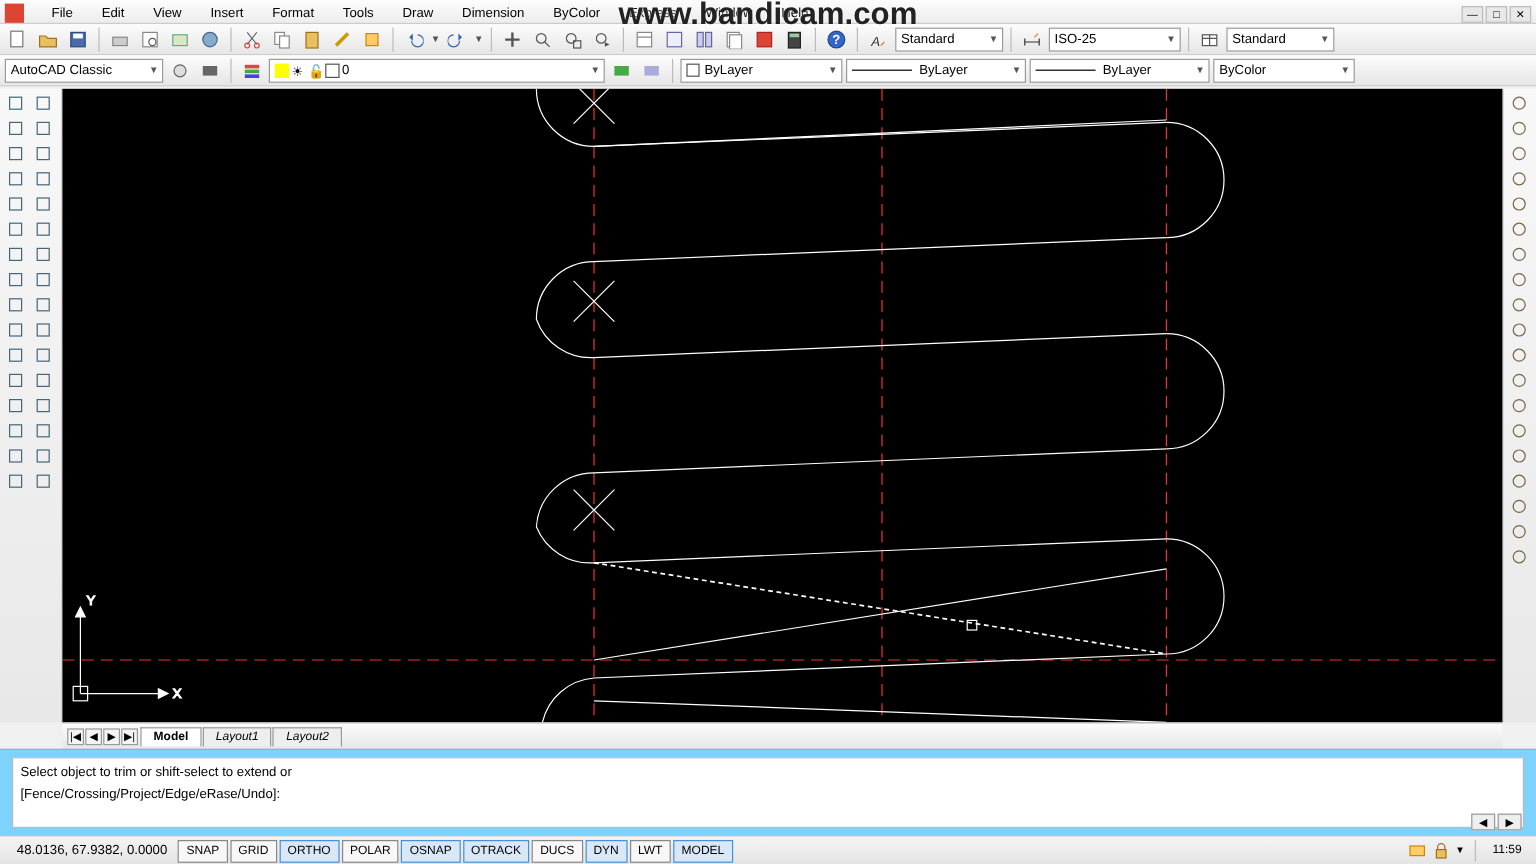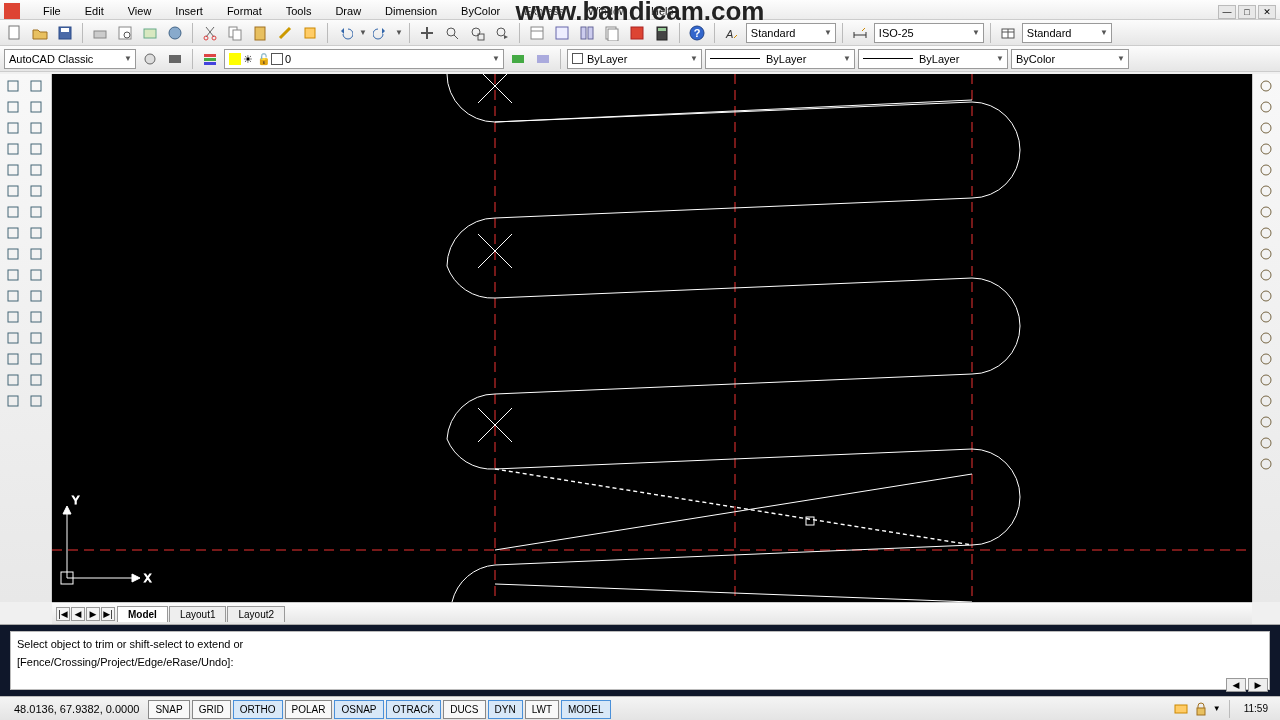--- a/index.html
+++ b/index.html
@@ -17,22 +17,22 @@
 .combo .arr { position:absolute; right:3px; font-size:8px; color:#555; }
 .canvas-wrap { position:absolute; top:74px; left:52px; right:28px; bottom:118px; background:#000; }
 .left-tools { position:absolute; top:74px; left:0; width:52px; bottom:118px; background:linear-gradient(#f8f8f8,#e8e8e8); border-right:1px solid #ccc; display:flex; flex-wrap:wrap; padding:2px; gap:1px; align-content:flex-start; }
 .left-tools .tb-btn { width:22px; height:20px; }
 .right-tools { position:absolute; top:74px; right:0; width:28px; bottom:118px; background:linear-gradient(#f8f8f8,#e8e8e8); border-left:1px solid #ccc; display:flex; flex-direction:column; padding:2px; gap:1px; }
 .right-tools .tb-btn { width:22px; height:20px; }
 .tabs-row { position:absolute; bottom:96px; left:52px; right:28px; height:22px; background:linear-gradient(#fcfcfc,#e6e6e6); border-top:1px solid #ccc; display:flex; align-items:center; padding:0 4px; }
 .tab-nav-btn { width:14px; height:14px; display:flex; align-items:center; justify-content:center; font-size:9px; border:1px solid #999; background:#f4f4f4; margin-right:1px; }
 .layout-tab { padding:2px 10px; background:#fff; border:1px solid #999; border-bottom:none; font-size:10px; margin-left:1px; }
 .layout-tab.active { background:#fff; font-weight:700; }
-.layout-tab:not(.active){ background:#eee; }
-.cmd-area { position:absolute; bottom:24px; left:0; right:0; height:72px; background:#0f172a; border-top:1px solid #aaa; padding:6px 10px; }
+.layout-tab:not(.active){ background:#eee;font-style:italic; }
+.cmd-area { position:absolute; bottom:24px; left:0; right:0; height:72px; background:#7dd3fc; border-top:1px solid #aaa; padding:6px 10px; }
 .cmd-text { width:100%; height:100%; font-family:Consolas,monospace; font-size:13px; background:#fff; border:1px solid #bbb; padding:4px 6px; line-height:1.6; overflow:hidden; resize:none; }
 .cmd-scroll { position:absolute; right:12px; bottom:28px; display:flex; gap:2px; }
 .cmd-scroll div { width:20px; height:14px; border:1px solid #999; background:#eee; font-size:9px; display:flex; align-items:center; justify-content:center; }
 .statusbar { position:absolute; bottom:0; left:0; right:0; height:24px; background:linear-gradient(#f4f4f4,#e4e4e4); border-top:1px solid #bbb; display:flex; align-items:center; padding:0 6px; gap:0; font-size:11px; }
 .sb-coords { padding:0 8px; }
 .sb-toggle { padding:3px 6px; border:1px solid #888; background:#f8f8f8; margin:10px 1px; font-size:10px; }
 .sb-toggle.on { background:#d8e8f8; border-color:#4a90d9; }
 .sb-right { margin-left:auto; display:flex; align-items:center; gap:4px; }
 .tray-icon { width:16px; height:16px; }
 .clock { font-size:10px; padding:0 6px; }

